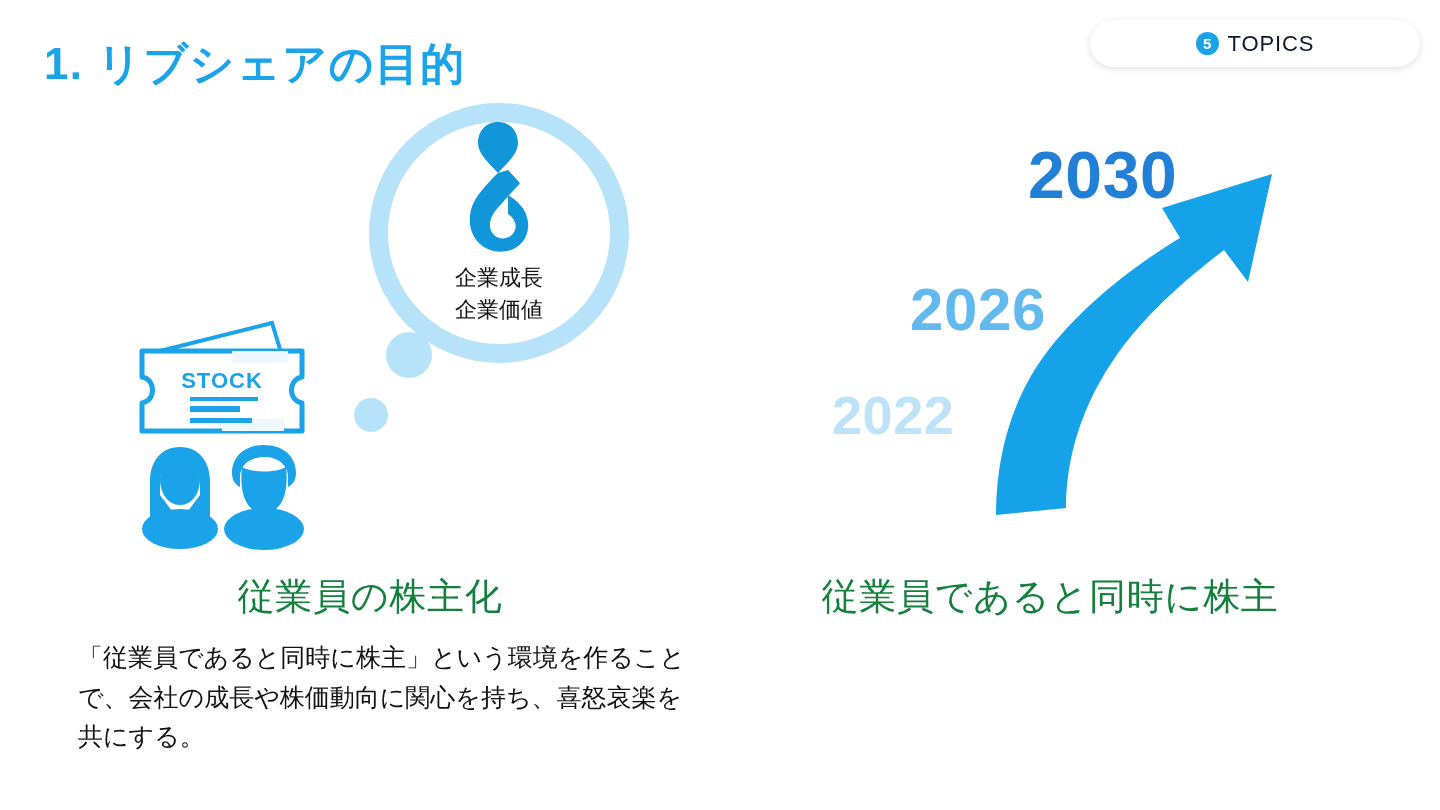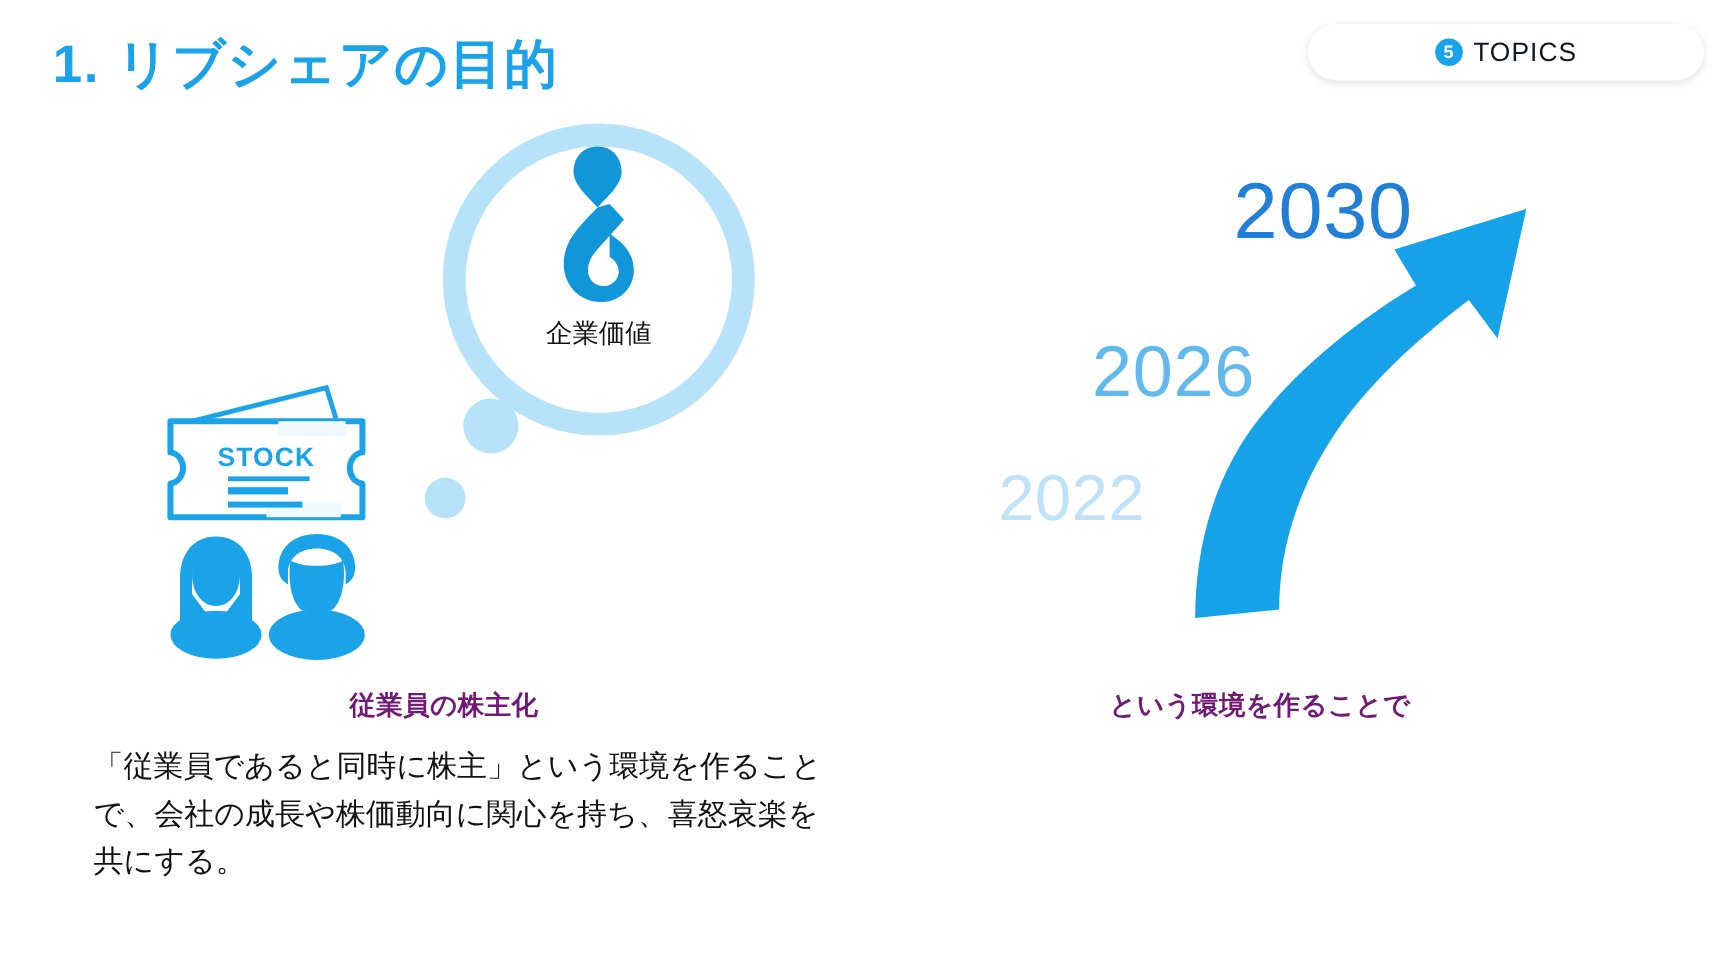--- a/index.html
+++ b/index.html
@@ -17,21 +17,21 @@
     width: 1440px;
     height: 810px;
     background: #ffffff;
     overflow: hidden;
   }
 
   
   .slide-title {
     position: absolute;
     left: 44px;
-    top: 30px;
+    top: 40px;
     font-size: 44px;
     font-weight: bold;
     color: #1aa3e8;
     letter-spacing: 0.03em;
     line-height: 1.1;
     white-space: nowrap;
   }
 
   
   .topics-badge {
@@ -136,21 +136,21 @@
   
   .growth-art {
     position: absolute;
     left: 810px;
     top: 130px;
     width: 480px;
     height: 400px;
   }
   .year {
     position: absolute;
-    font-weight: normal;
+    font-weight: bold;
     line-height: 1;
     letter-spacing: 0.01em;
   }
   .year-2023 {
     left: 22px;
     top: 258px;
     font-size: 54px;
     color: #bee2f7;
   }
   .year-2026 {
@@ -168,23 +168,23 @@
 
   
   .col {
     position: absolute;
     top: 575px;
   }
   .col-left  { left: 46px;  width: 648px; }
   .col-right { left: 726px; width: 648px; }
   .col-heading {
     text-align: center;
-    font-size: 22px;
-    font-weight: bold;
-    color: #701a75;
+    font-size: 37px;
+    font-weight: normal;
+    color: #15803d;
     letter-spacing: 0.02em;
     line-height: 1.2;
     white-space: nowrap;
   }
   .col-body {
     margin-top: 19px;
     font-size: 25px;
     color: #111111;
     line-height: 1.58;
     text-align: left;
@@ -214,20 +214,21 @@
 
         <path d="M36 4 C49 4 56 14 56 25 C56 36 45 45 36 55 C27 45 16 36 16 25 C16 14 23 4 36 4 Z" fill="#1196d9"></path>
 
         <path d="M36 55 C36 55 18 72 12 84 C2 104 10 128 32 133 C52 137 68 123 66 104
                  C64.5 90 54 82 46 77 L46 96 C52 100 55 106 53 112 C50 121 38 123 32 117
                  C25 110 28 99 34 92 C40 85 52 72 58 65 L46 52 Z" fill="#1196d9"></path>
       </svg>
     </div>
 
     <div class="bubble-text">
+      <div>企業成長</div>
       <div>企業価値</div>
     </div>
   </div>
 
   <div class="stock-art">
     <svg viewBox="0 0 210 245" width="210" height="245" aria-hidden="true">
 
       <g fill="none" stroke="#1aa3e8" stroke-width="4">
         <path d="M28 48 L148 18 L156 44"></path>
       </g>
@@ -280,16 +281,16 @@
     <div class="year year-2026">2026</div>
     <div class="year year-2030">2030</div>
   </div>
 
   <div class="col col-left">
     <div class="col-heading">従業員の株主化</div>
     <div class="col-body">「従業員であると同時に株主」という環境を作ることで、会社の成長や株価動向に関心を持ち、喜怒哀楽を共にする。</div>
   </div>
 
   <div class="col col-right">
-    <div class="col-heading">という環境を作ることで</div>
+    <div class="col-heading">従業員であると同時に株主</div>
   </div>
 
 </div>
 
 </body></html>

